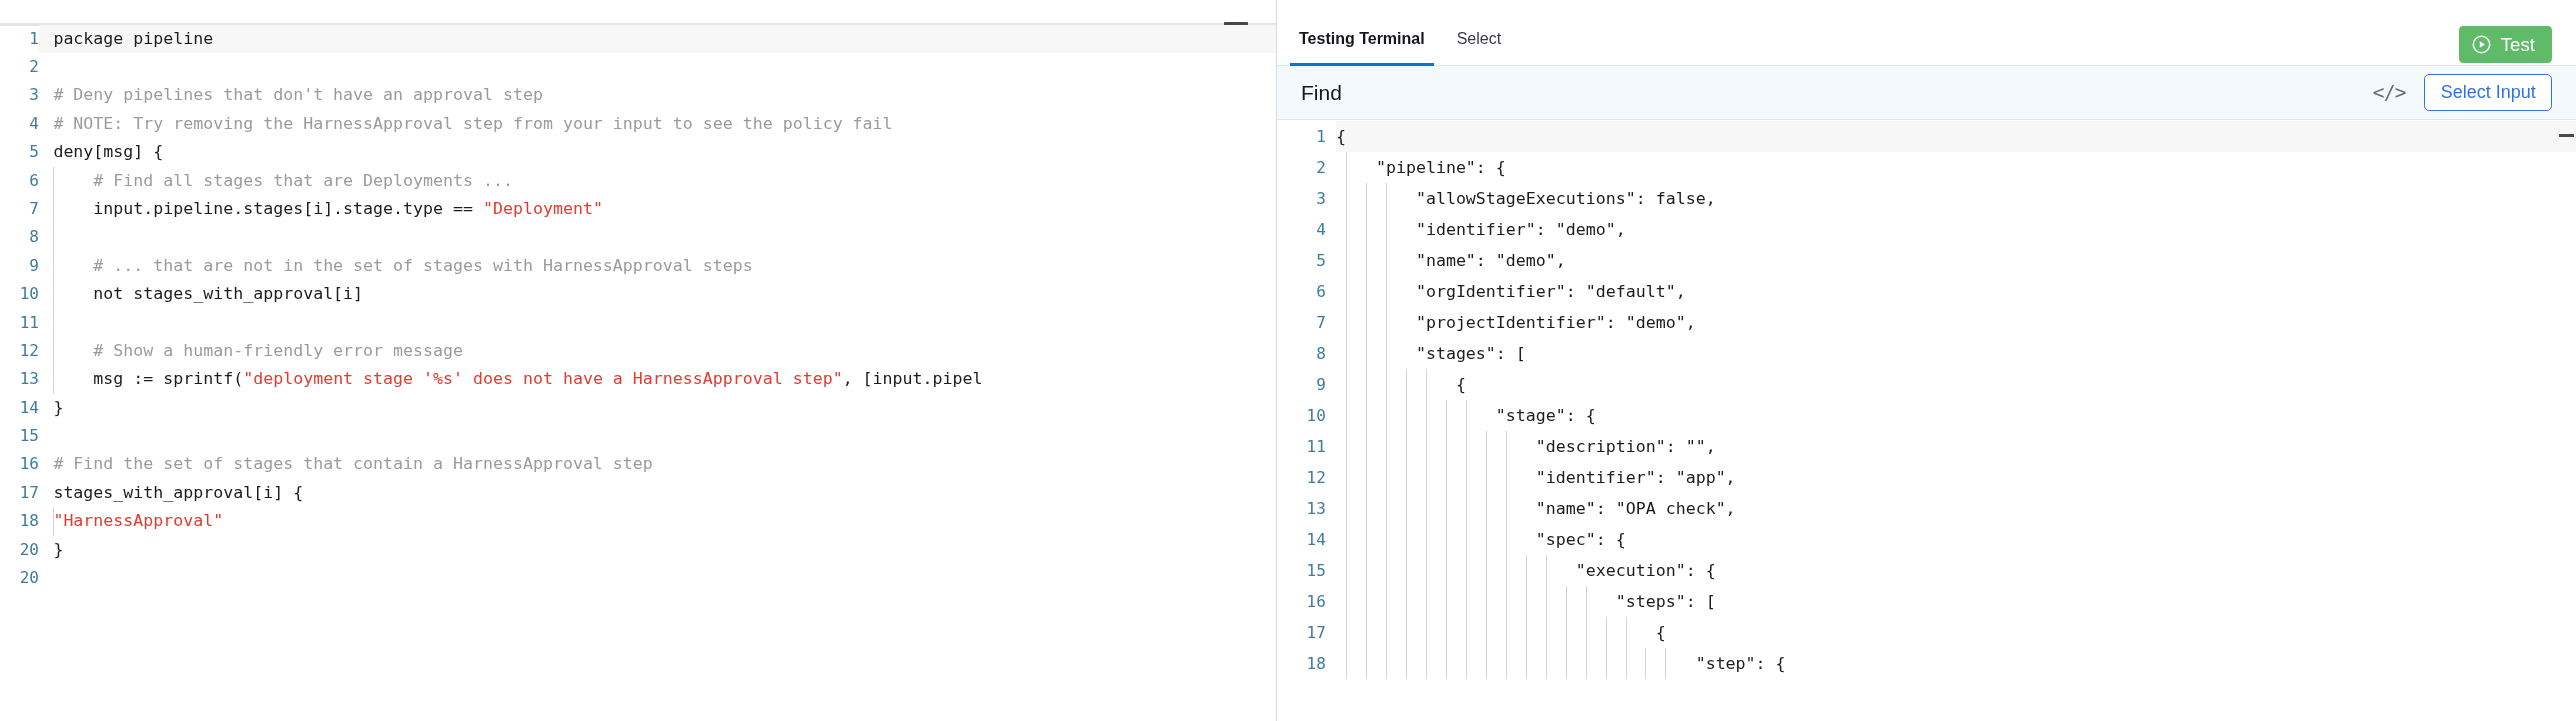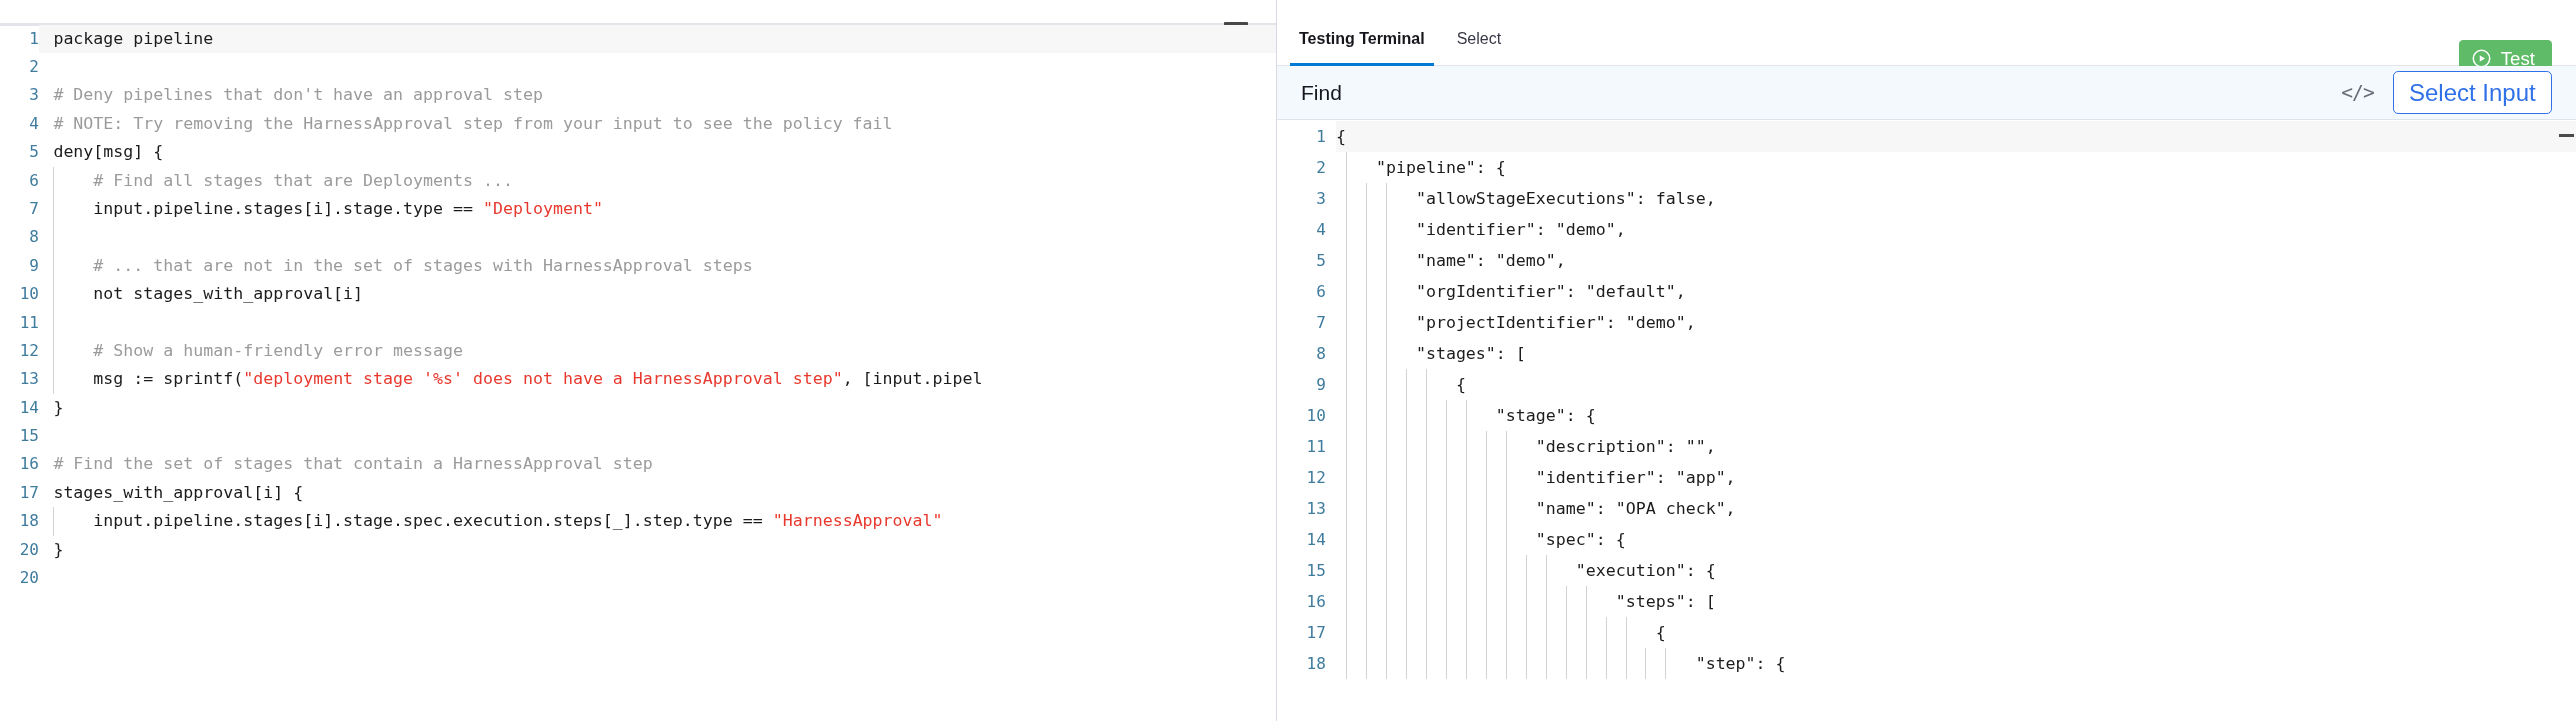--- a/index.html
+++ b/index.html
@@ -89,21 +89,21 @@
     cursor: pointer;
     font-family: "Liberation Sans", sans-serif;
   }
   .tab.active { font-weight: bold; color: #16161d; }
   .tab.active::after {
     content: ""; position: absolute; left: 6.8px; right: 6.8px; bottom: -1.7px;
     height: 3.4px; background: #0278d5;
   }
 
   .test-btn {
-    position: absolute; top: 40px; right: 24px;
+    position: absolute; top: 26px; right: 24px;
     display: inline-flex; align-items: center; gap: 8.5px;
     background: #5fbb67; color: #ffffff;
     border: none; border-radius: 4.2px;
     padding: 7.6px 17px 7.6px 12.7px;
     font-size: 18.7px; cursor: pointer;
     font-family: "Liberation Sans", sans-serif;
   }
   .play-icon { width: 21px; height: 21px; display:block; }
 
   .input-bar {
@@ -114,21 +114,21 @@
     display: flex; align-items: center;
     padding: 0 24px 0 24px;
   }
   .input-label { font-size: 21px; color: #16161d; }
   .input-bar-right { margin-left: auto; display: flex; align-items: center; gap: 18.7px; }
   .code-icon { color: #6b6b78; font-size: 19.5px; cursor: pointer; letter-spacing: -0.8px;
                font-family: "DejaVu Sans Mono", monospace; }
   .select-input-btn {
     background: #ffffff; color: #3071e8;
     border: 1.7px solid #3071e8; border-radius: 5.1px;
-    padding: 6.8px 15.3px; font-size: 24px; cursor: pointer;
+    padding: 6.8px 15.3px; font-size: 18px; cursor: pointer;
     font-family: "Liberation Sans", sans-serif;
   }
 
   .json-area {
     position: absolute; top: 121px; left: 0; right: 0; bottom: 0;
     overflow: hidden;
     font-family: "DejaVu Sans Mono", monospace;
     font-size: 16.6px;
   }
   .json-line {
@@ -173,21 +173,21 @@
         <div class="code-line"><div class="ln-num">8</div><div class="ln-text-wrap"><span class="guide g1"></span></div></div>
         <div class="code-line"><div class="ln-num">9</div><div class="ln-text-wrap"><span class="guide g1"></span><span class="tok t-cmt">    # ... that are not in the set of stages with HarnessApproval steps</span></div></div>
         <div class="code-line"><div class="ln-num">10</div><div class="ln-text-wrap"><span class="guide g1"></span><span class="tok t-plain">    not stages_with_approval[i]</span></div></div>
         <div class="code-line"><div class="ln-num">11</div><div class="ln-text-wrap"><span class="guide g1"></span></div></div>
         <div class="code-line"><div class="ln-num">12</div><div class="ln-text-wrap"><span class="guide g1"></span><span class="tok t-cmt">    # Show a human-friendly error message</span></div></div>
         <div class="code-line"><div class="ln-num">13</div><div class="ln-text-wrap"><span class="guide g1"></span><span class="tok t-plain">    msg := sprintf(</span><span class="tok t-str">"deployment stage '%s' does not have a HarnessApproval step"</span><span class="tok t-plain">, [input.pipel</span></div></div>
         <div class="code-line"><div class="ln-num">14</div><div class="ln-text-wrap"><span class="tok t-plain">}</span></div></div>
         <div class="code-line"><div class="ln-num">15</div><div class="ln-text-wrap"></div></div>
         <div class="code-line"><div class="ln-num">16</div><div class="ln-text-wrap"><span class="tok t-cmt"># Find the set of stages that contain a HarnessApproval step</span></div></div>
         <div class="code-line"><div class="ln-num">17</div><div class="ln-text-wrap"><span class="tok t-plain">stages_with_approval[i] {</span></div></div>
-        <div class="code-line"><div class="ln-num">18</div><div class="ln-text-wrap"><span class="guide g1"></span><span class="tok t-plain">    input.pipeline.stages[i].stage.spec.execution.steps[_].step.type == </span><span class="tok t-str">"HarnessApproval"</span></div></div>
+        <div class="code-line"><div class="ln-num">18</div><div class="ln-text-wrap"><span class="guide g1"></span><span class="tok t-str">"HarnessApproval"</span></div></div>
         <div class="code-line"><div class="ln-num">20</div><div class="ln-text-wrap"><span class="tok t-plain">}</span></div></div>
         <div class="code-line"><div class="ln-num">20</div><div class="ln-text-wrap"></div></div>
       </div>
   </div>
 
   <div class="right-pane">
 
     <div class="tabbar">
       <div class="tab active">
         <span>Testing Terminal</span>

